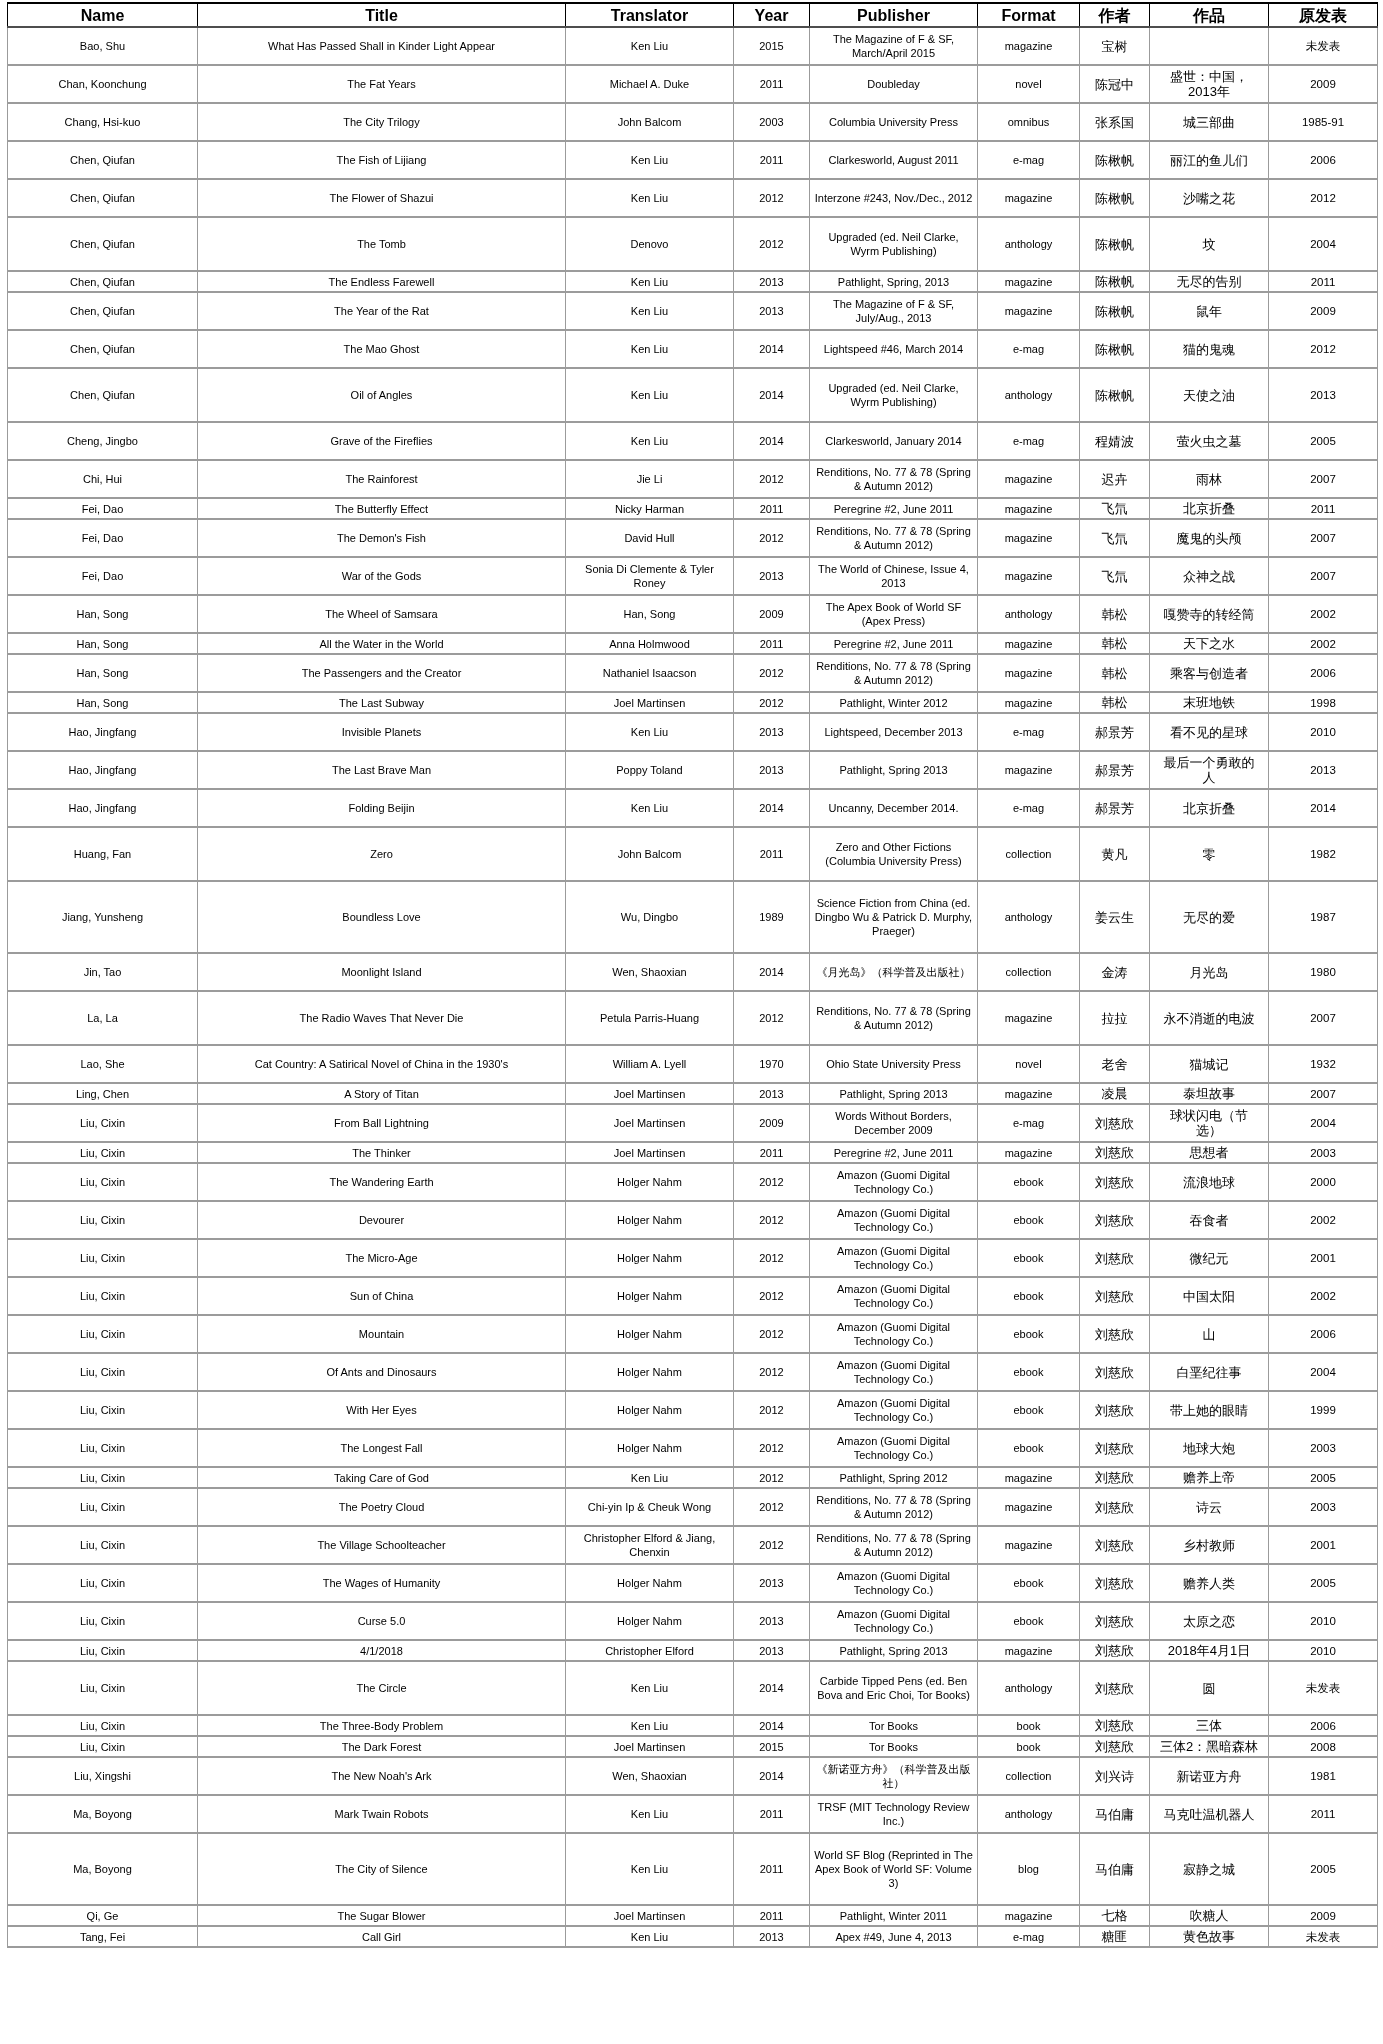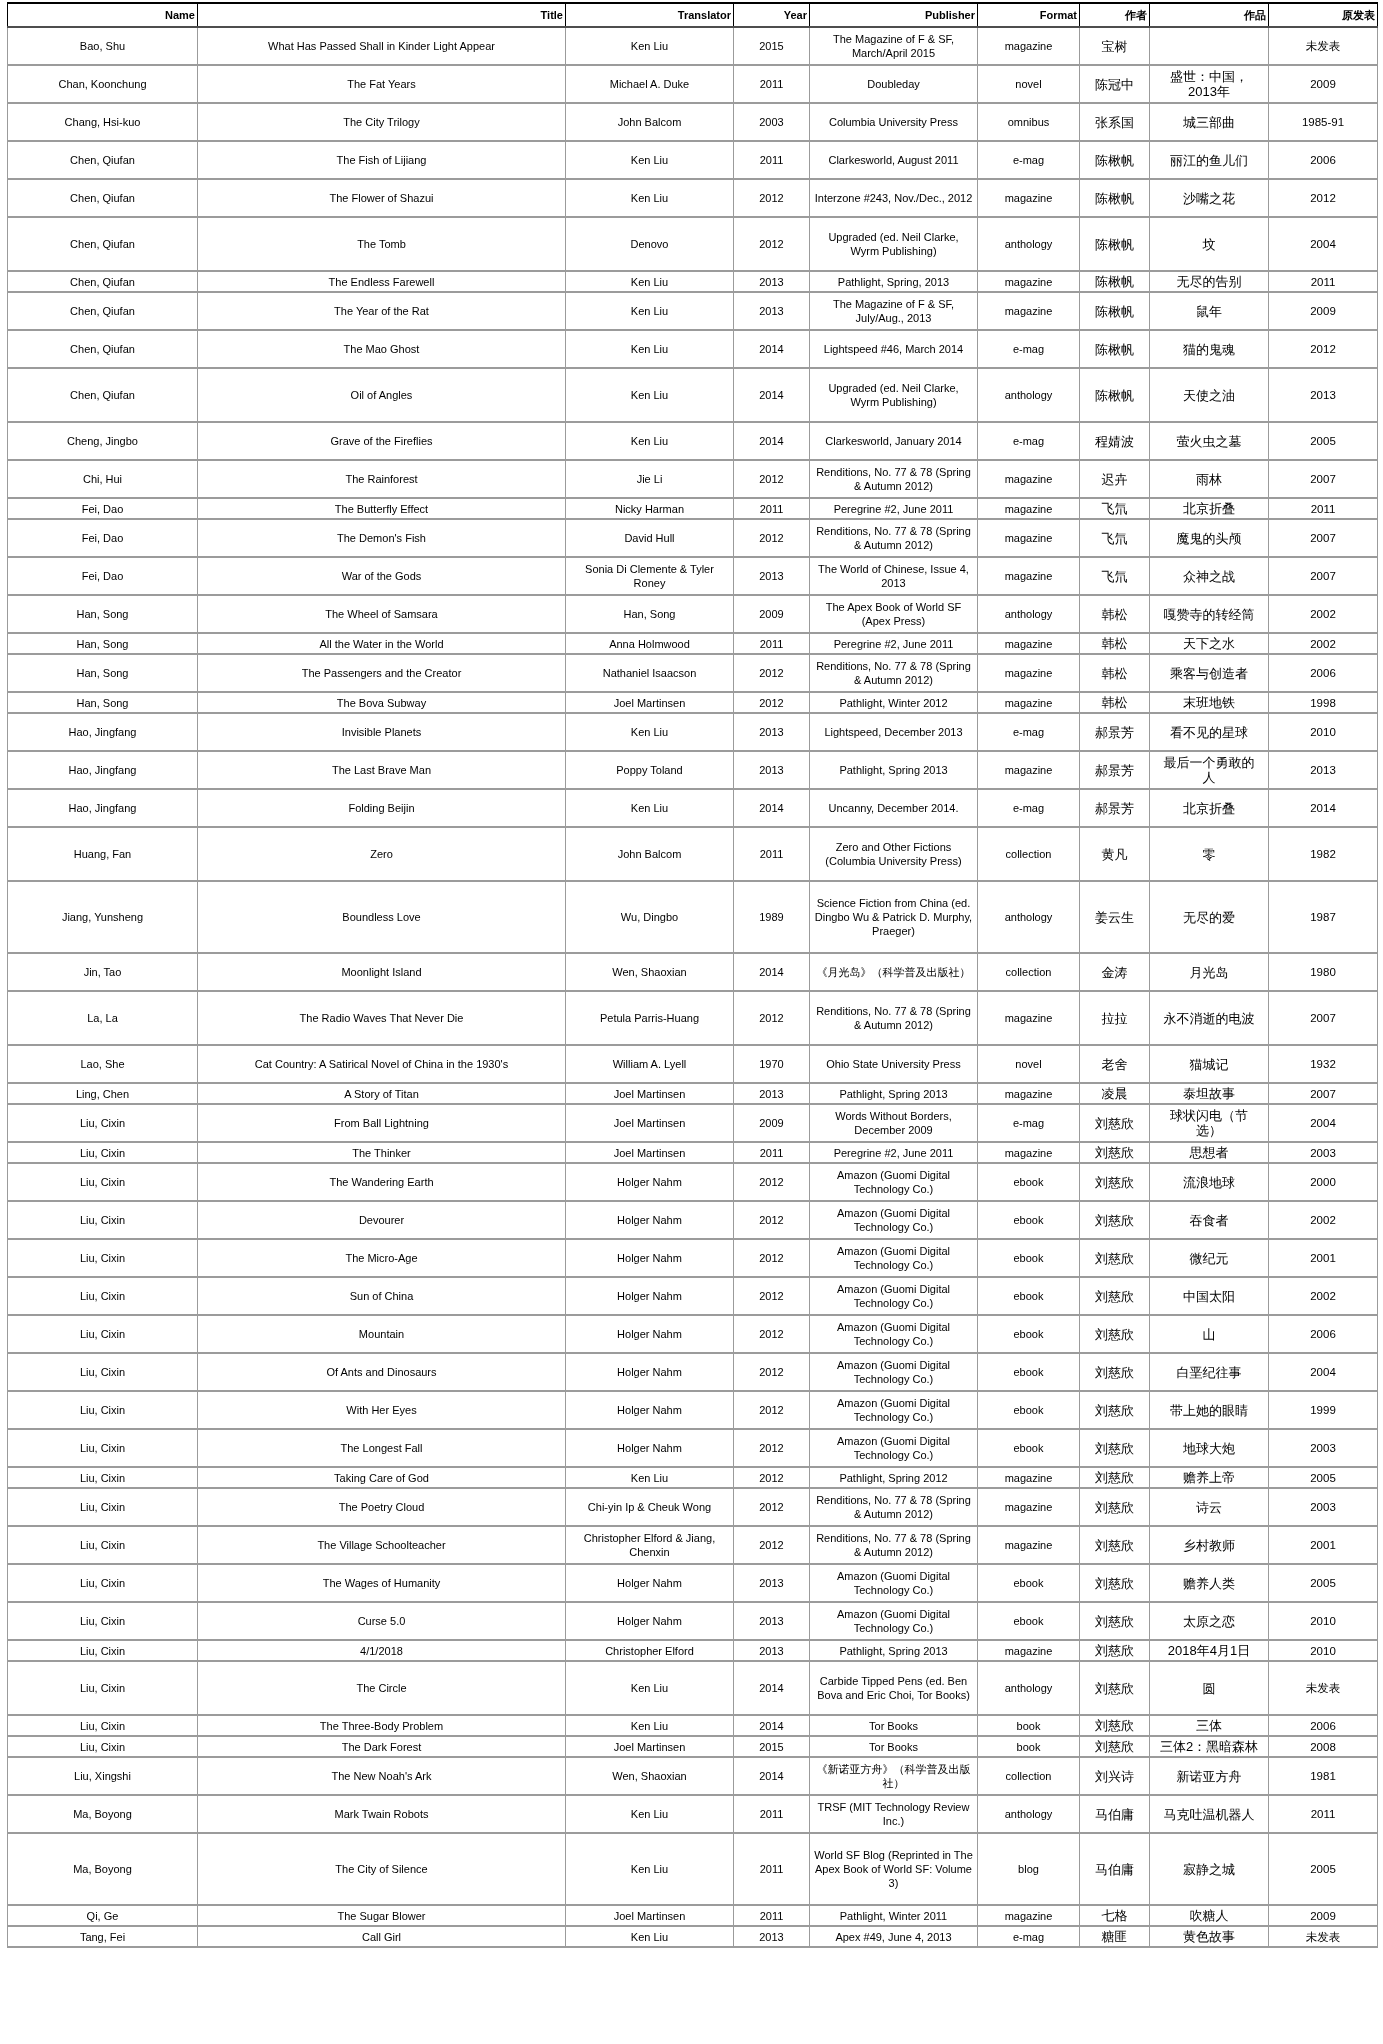--- a/index.html
+++ b/index.html
@@ -15,24 +15,24 @@
   }
   .page {
     padding: 2px 0 0 7px;
   }
   table.grid {
     border-collapse: collapse;
     table-layout: fixed;
     width: 1370px;
   }
   table.grid th {
-    font-size: 11px;
+    font-size: 16px;
     font-weight: bold;
     color: #000;
-    text-align: right;
+    text-align: center;
     vertical-align: middle;
     border: 1px solid #000;
     border-top: 2px solid #000;
     border-bottom: 2px solid #4d4d4d;
     height: 20px;
     padding: 1px 2px;
     line-height: 13px;
   }
   table.grid td {
     font-size: 11px;
@@ -283,21 +283,21 @@
           <td class="col-2">Nathaniel Isaacson</td>
           <td class="col-3">2012</td>
           <td class="col-4">Renditions, No. 77 &amp; 78 (Spring &amp; Autumn 2012)</td>
           <td class="col-5">magazine</td>
           <td class="col-6">韩松</td>
           <td class="col-7">乘客与创造者</td>
           <td class="col-8">2006</td>
         </tr>
         <tr style="height: 20px;">
           <td class="col-0">Han, Song</td>
-          <td class="col-1">The Bova Subway</td>
+          <td class="col-1">The Last Subway</td>
           <td class="col-2">Joel Martinsen</td>
           <td class="col-3">2012</td>
           <td class="col-4">Pathlight, Winter 2012</td>
           <td class="col-5">magazine</td>
           <td class="col-6">韩松</td>
           <td class="col-7">末班地铁</td>
           <td class="col-8">1998</td>
         </tr>
         <tr style="height: 38px;">
           <td class="col-0">Hao, Jingfang</td>

